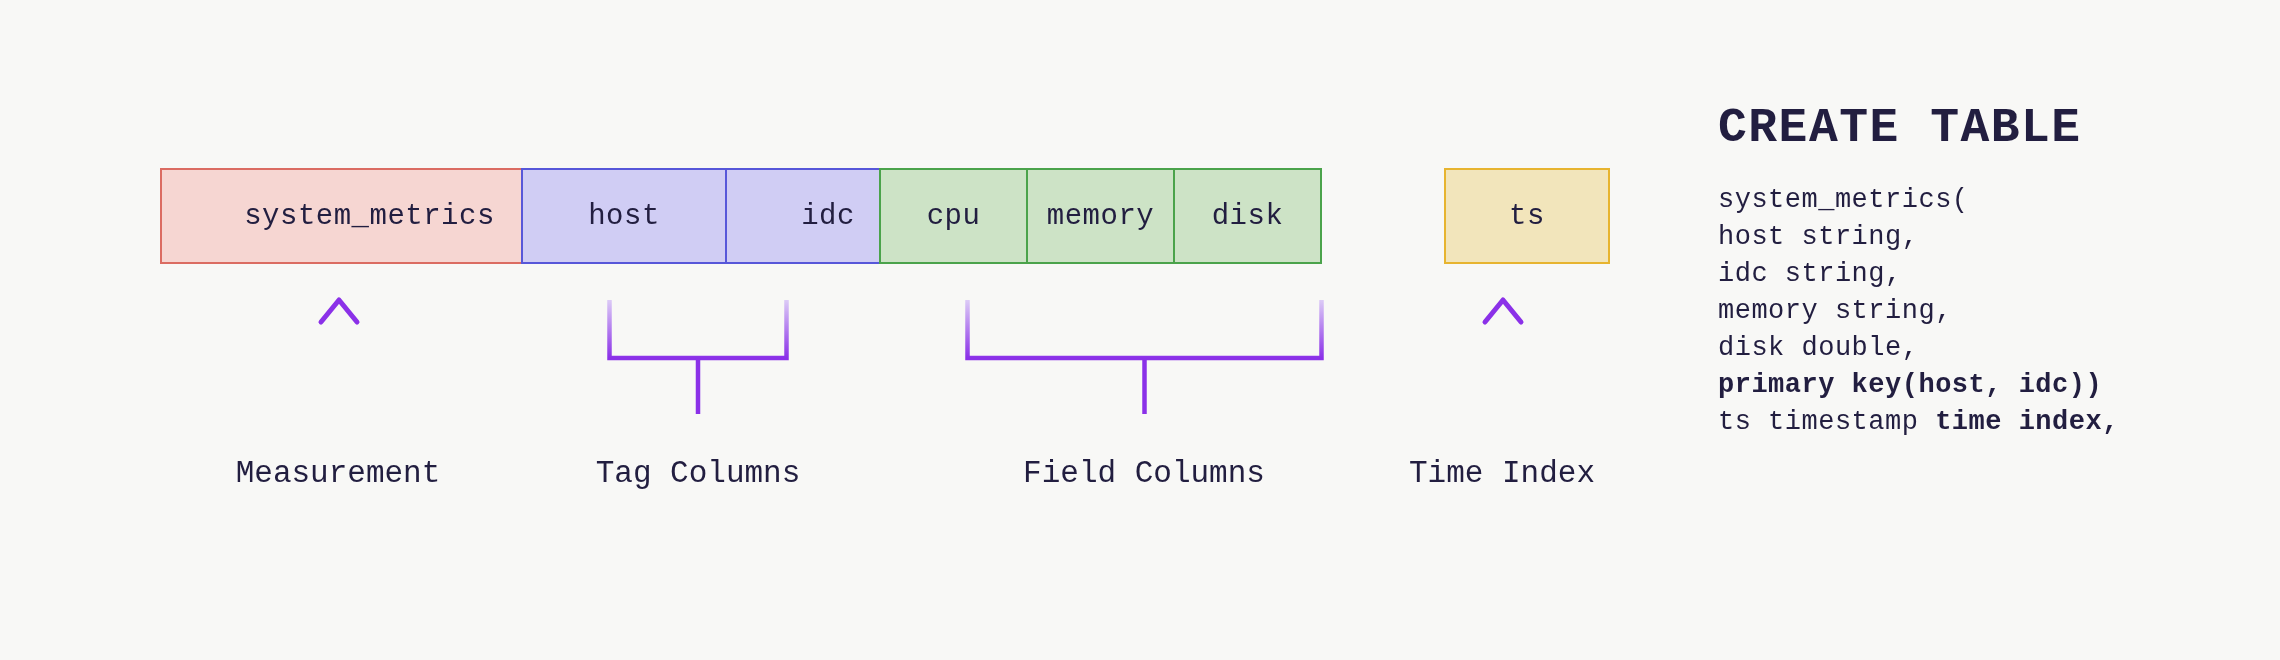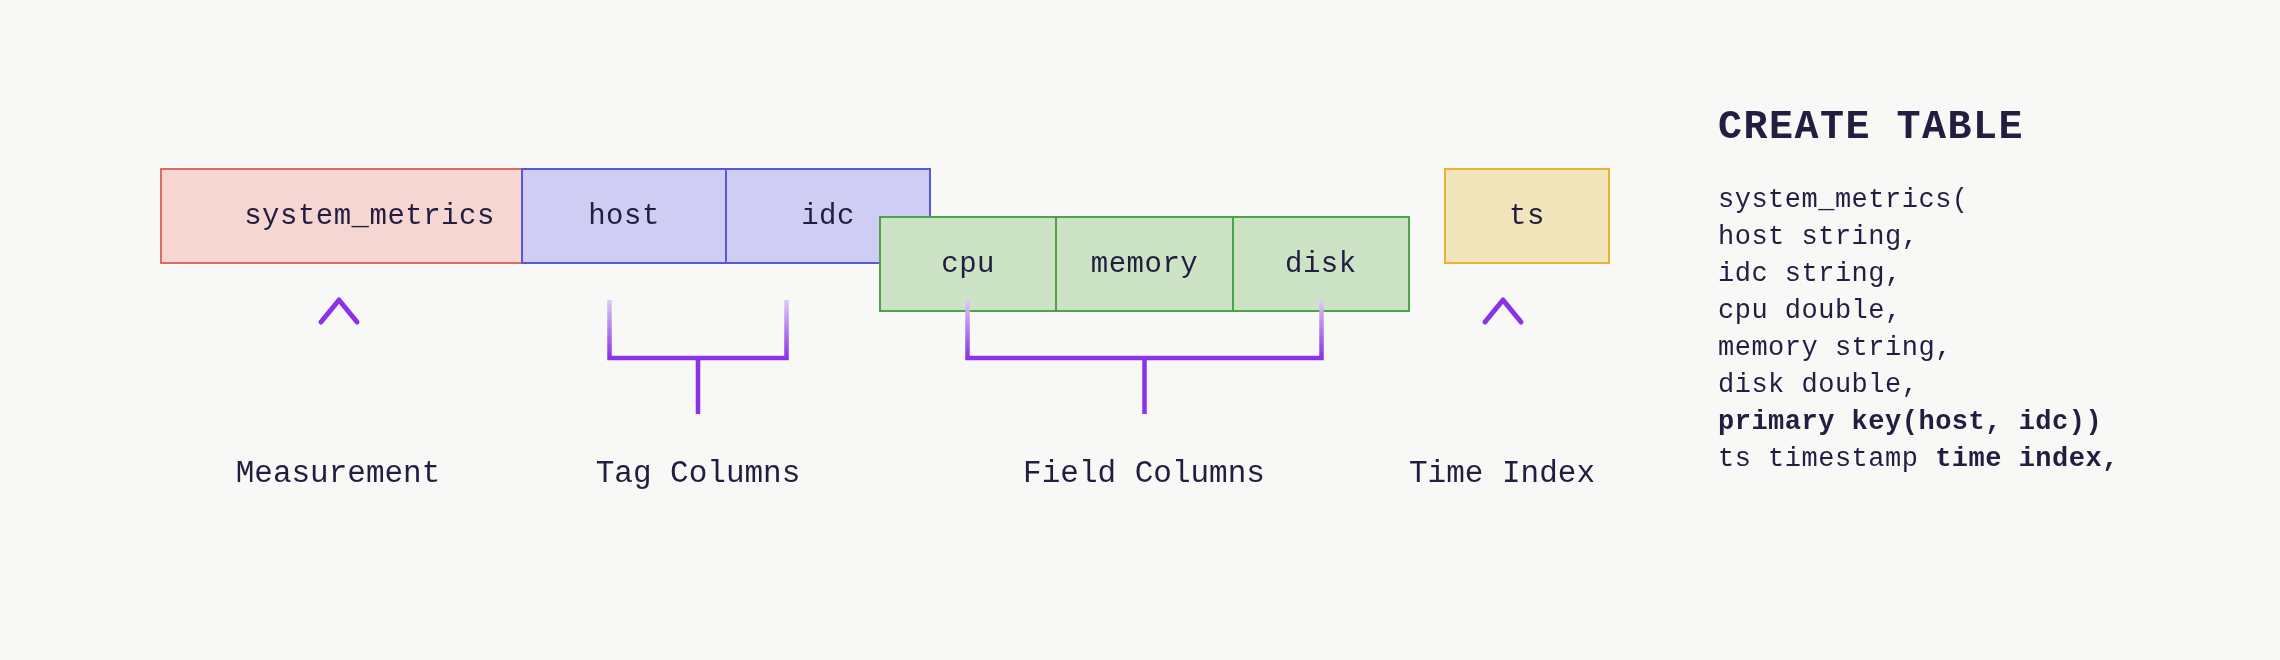--- a/index.html
+++ b/index.html
@@ -13,21 +13,21 @@
   }
   .canvas{position:absolute;inset:0;}
 
   
   .group{
     position:absolute;top:168px;height:96px;
     display:flex;box-sizing:border-box;
   }
   .g-measurement{left:160px;width:419px;}
   .g-tag{left:521px;width:410px;}
-  .g-field{left:879px;width:531px;margin-top:48px;}
+  .g-field{left:879px;width:443px;}
   .g-time{left:1444px;width:166px;text-align:center;}
   .cell{
     flex:1 1 0;box-sizing:border-box;
     background:var(--fill);
     border:2px solid var(--border);
     display:flex;align-items:center;justify-content:center;
     font-size:29px;letter-spacing:0.5px;
     white-space:nowrap;
   }
   .cell + .cell{border-left:0;}
@@ -51,21 +51,21 @@
   .l-measurement{left:338px;}
   .l-tag{left:698px;}
   .l-field{left:1144px;}
   .l-time{left:1502px;}
 
   
   .sql{
     position:absolute;left:1718px;top:104px;width:540px;
   }
   .sql-heading{
-    font-size:40px;line-height:48px;font-weight:700;
+    font-size:48px;line-height:48px;font-weight:700;
     letter-spacing:1.5px;margin:0 0 30px 0;white-space:nowrap;
   }
   .sql-line{
     font-size:27px;line-height:37px;white-space:nowrap;letter-spacing:0.5px;
   }
   .sql-line .bold{font-weight:700;}
 
   .defs-holder{position:absolute;width:0;height:0;overflow:hidden;}
 </style>
 </head>
@@ -143,23 +143,20 @@
     <div class="sql-line">
       <span class="norm">system_metrics(</span><span class="bold"></span>
     </div>
     <div class="sql-line">
       <span class="norm">host string,</span><span class="bold"></span>
     </div>
     <div class="sql-line">
       <span class="norm">idc string,</span><span class="bold"></span>
     </div>
     <div class="sql-line">
-      <span class="norm">cpu double,</span><span class="bold"></span>
-    </div>
-    <div class="sql-line">
       <span class="norm">memory string,</span><span class="bold"></span>
     </div>
     <div class="sql-line">
       <span class="norm">disk double,</span><span class="bold"></span>
     </div>
     <div class="sql-line">
       <span class="norm"></span><span class="bold">primary key(host, idc))</span>
     </div>
     <div class="sql-line">
       <span class="norm">ts timestamp </span><span class="bold">time index,</span>

